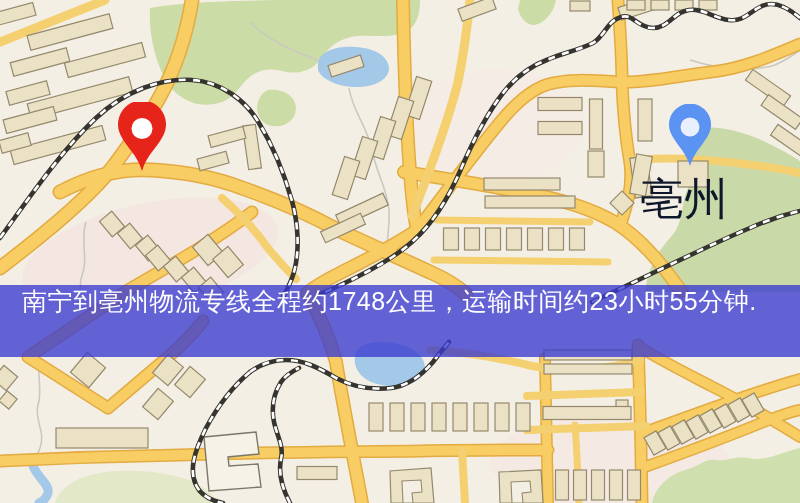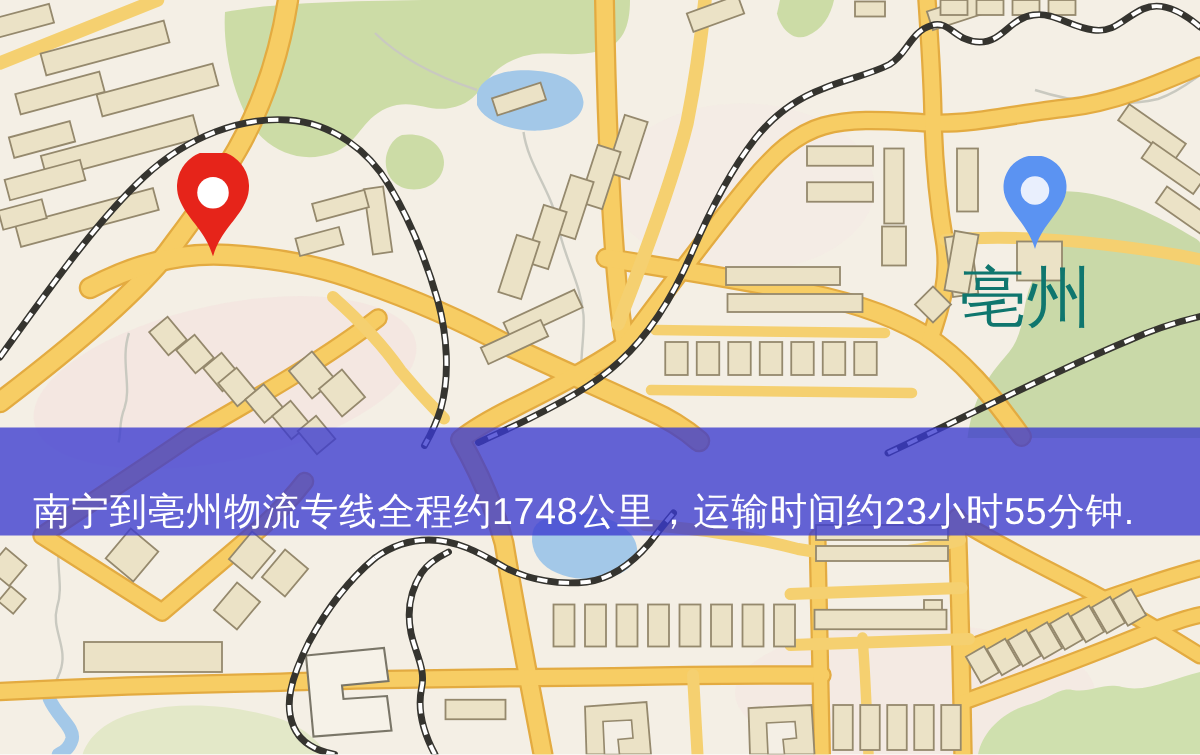--- a/index.html
+++ b/index.html
@@ -15,25 +15,25 @@
   .rm{fill:none;stroke:#f5d070;stroke-linecap:round;stroke-linejoin:round;}
   
   .rb{fill:none;stroke:#35342f;stroke-linecap:round;}
   .rw{fill:none;stroke:#ffffff;stroke-dasharray:7 7.5;}
   
   .bld{fill:#ebe2c6;stroke:#95896d;stroke-width:1.2;}
   .stream{fill:none;stroke:#c9c9c0;stroke-width:1.6;}
   .pin{position:absolute;line-height:0;}
   .place-label{position:absolute;white-space:nowrap;line-height:1;}
   .label-origin{left:94px;top:177px;font-size:44px;font-weight:700;color:#ee1509;letter-spacing:-1px;}
-  .label-dest{left:640px;top:177px;font-size:44px;font-weight:400;color:#0f766e;}
+  .label-dest{left:640px;top:177px;font-size:44px;font-weight:400;color:#0f172a;}
   .banner{
     position:absolute;left:0;top:285px;width:800px;height:72px;
     background:rgba(58,58,208,0.78);
-    display:flex;align-items:flex-end;box-sizing:border-box;padding-left:22px;
+    display:flex;align-items:flex-start;box-sizing:border-box;padding-left:22px;
   }
   .banner span{color:#ffffff;font-size:25px;letter-spacing:0.5px;}
 </style>
 </head>
 <body>
 
 <div class="screen">
 
   <svg class="map-svg" width="800" height="503" viewBox="0 0 800 503">
 

